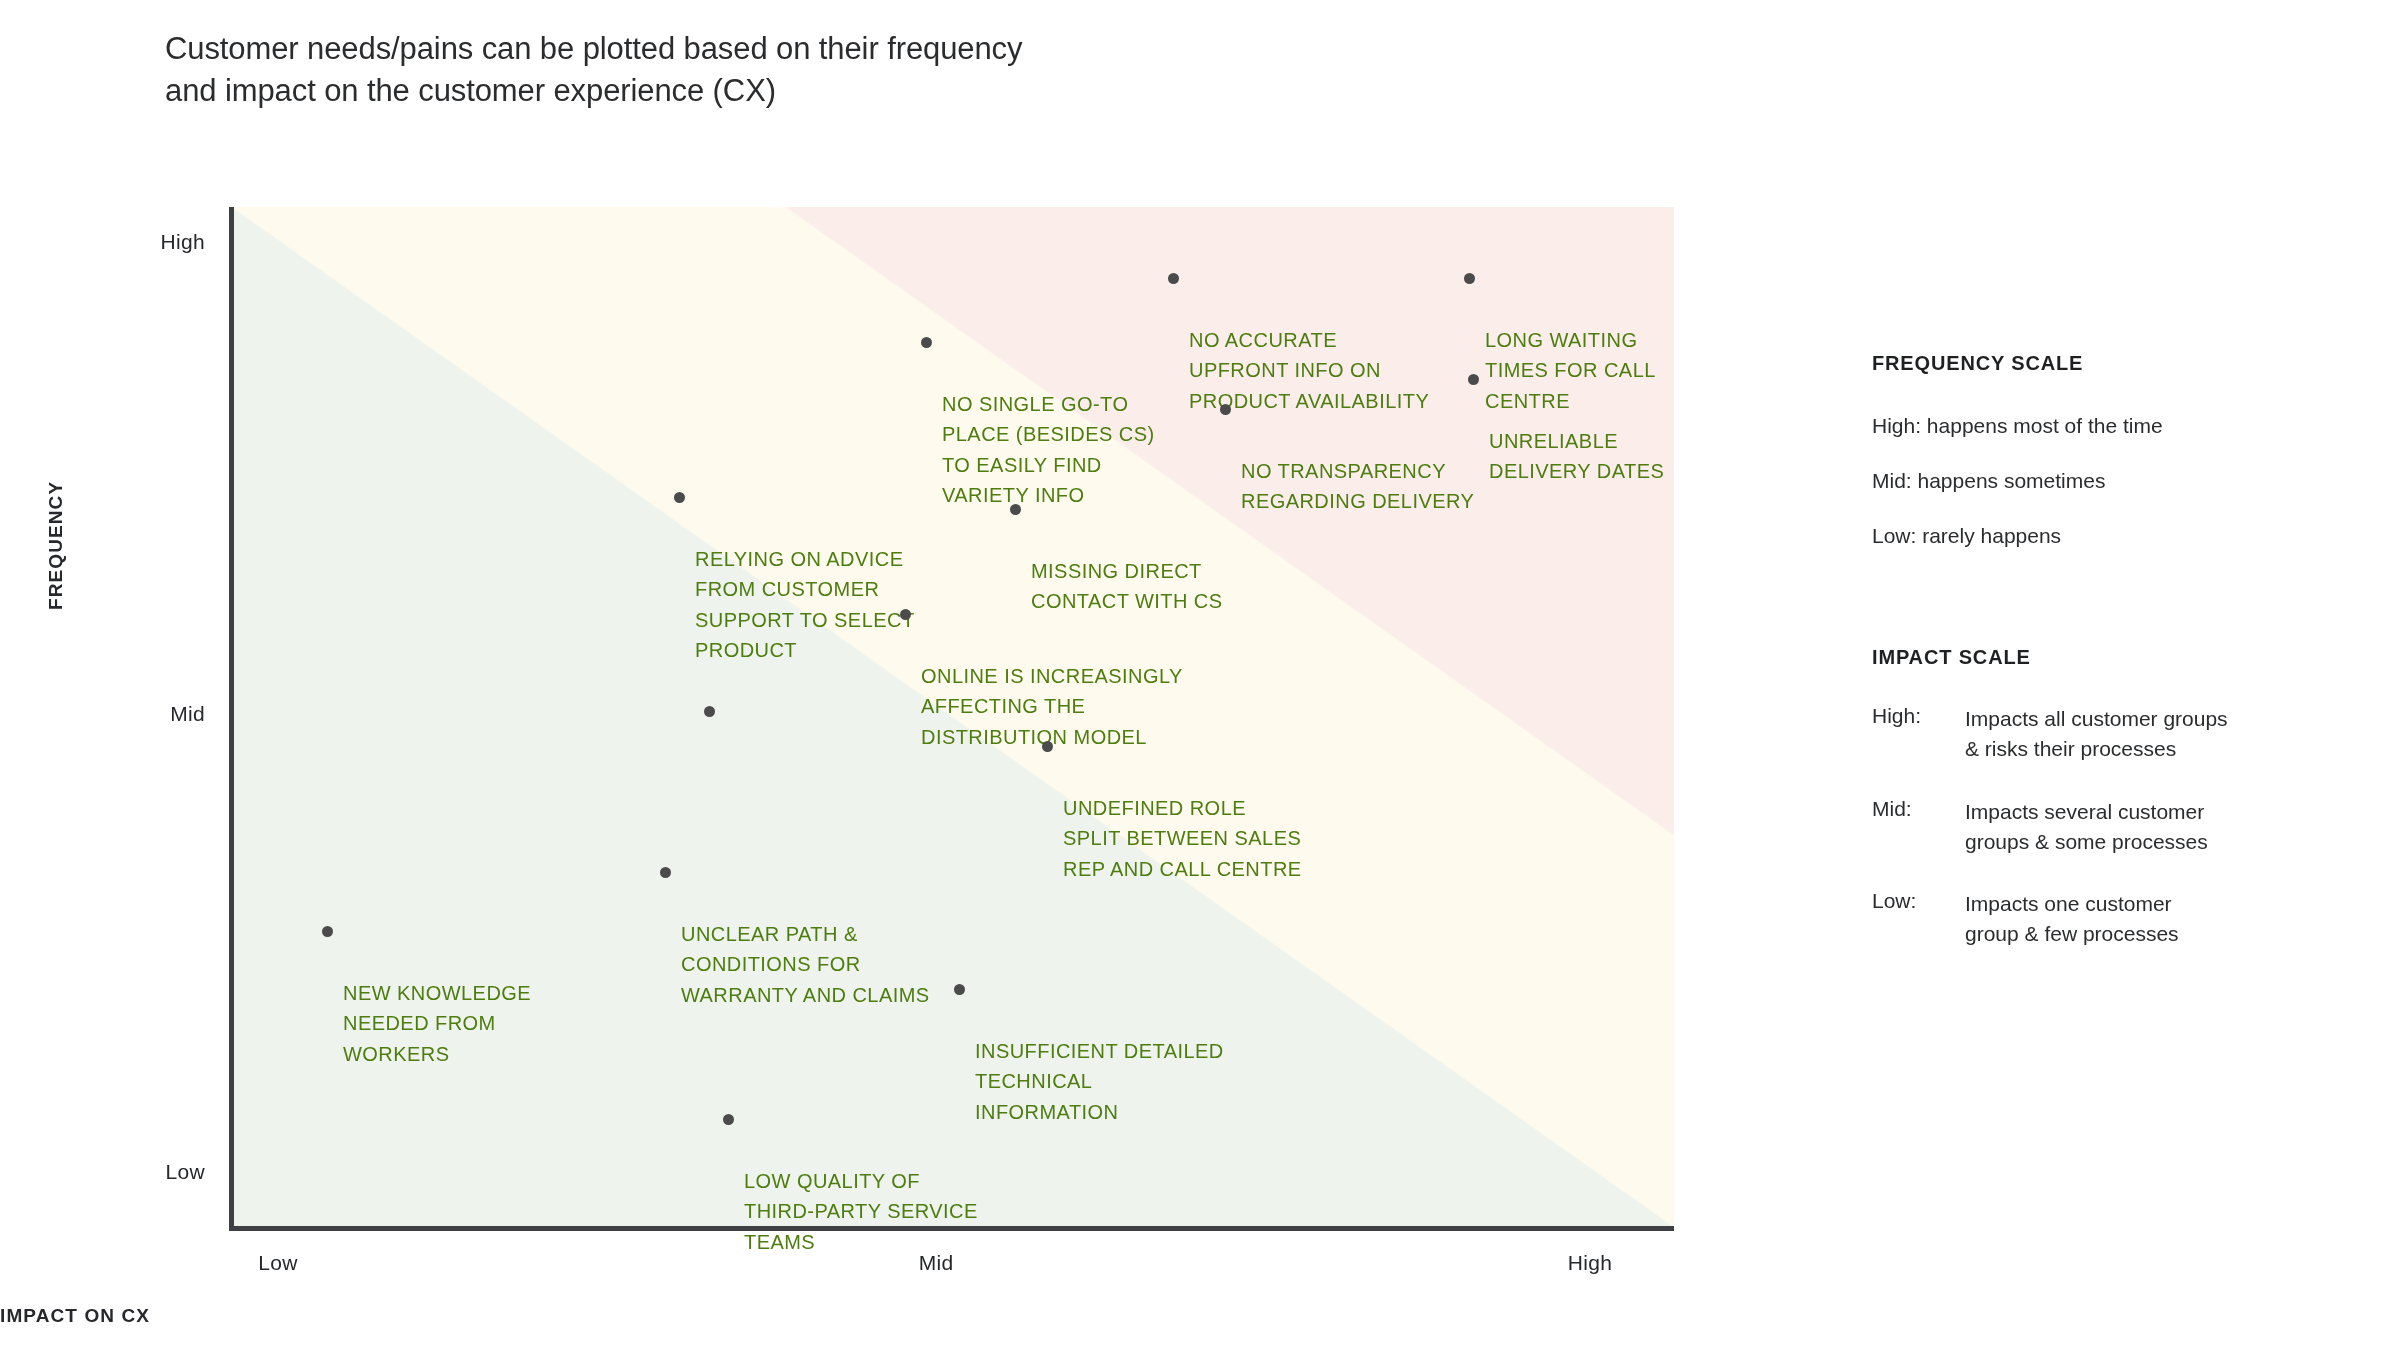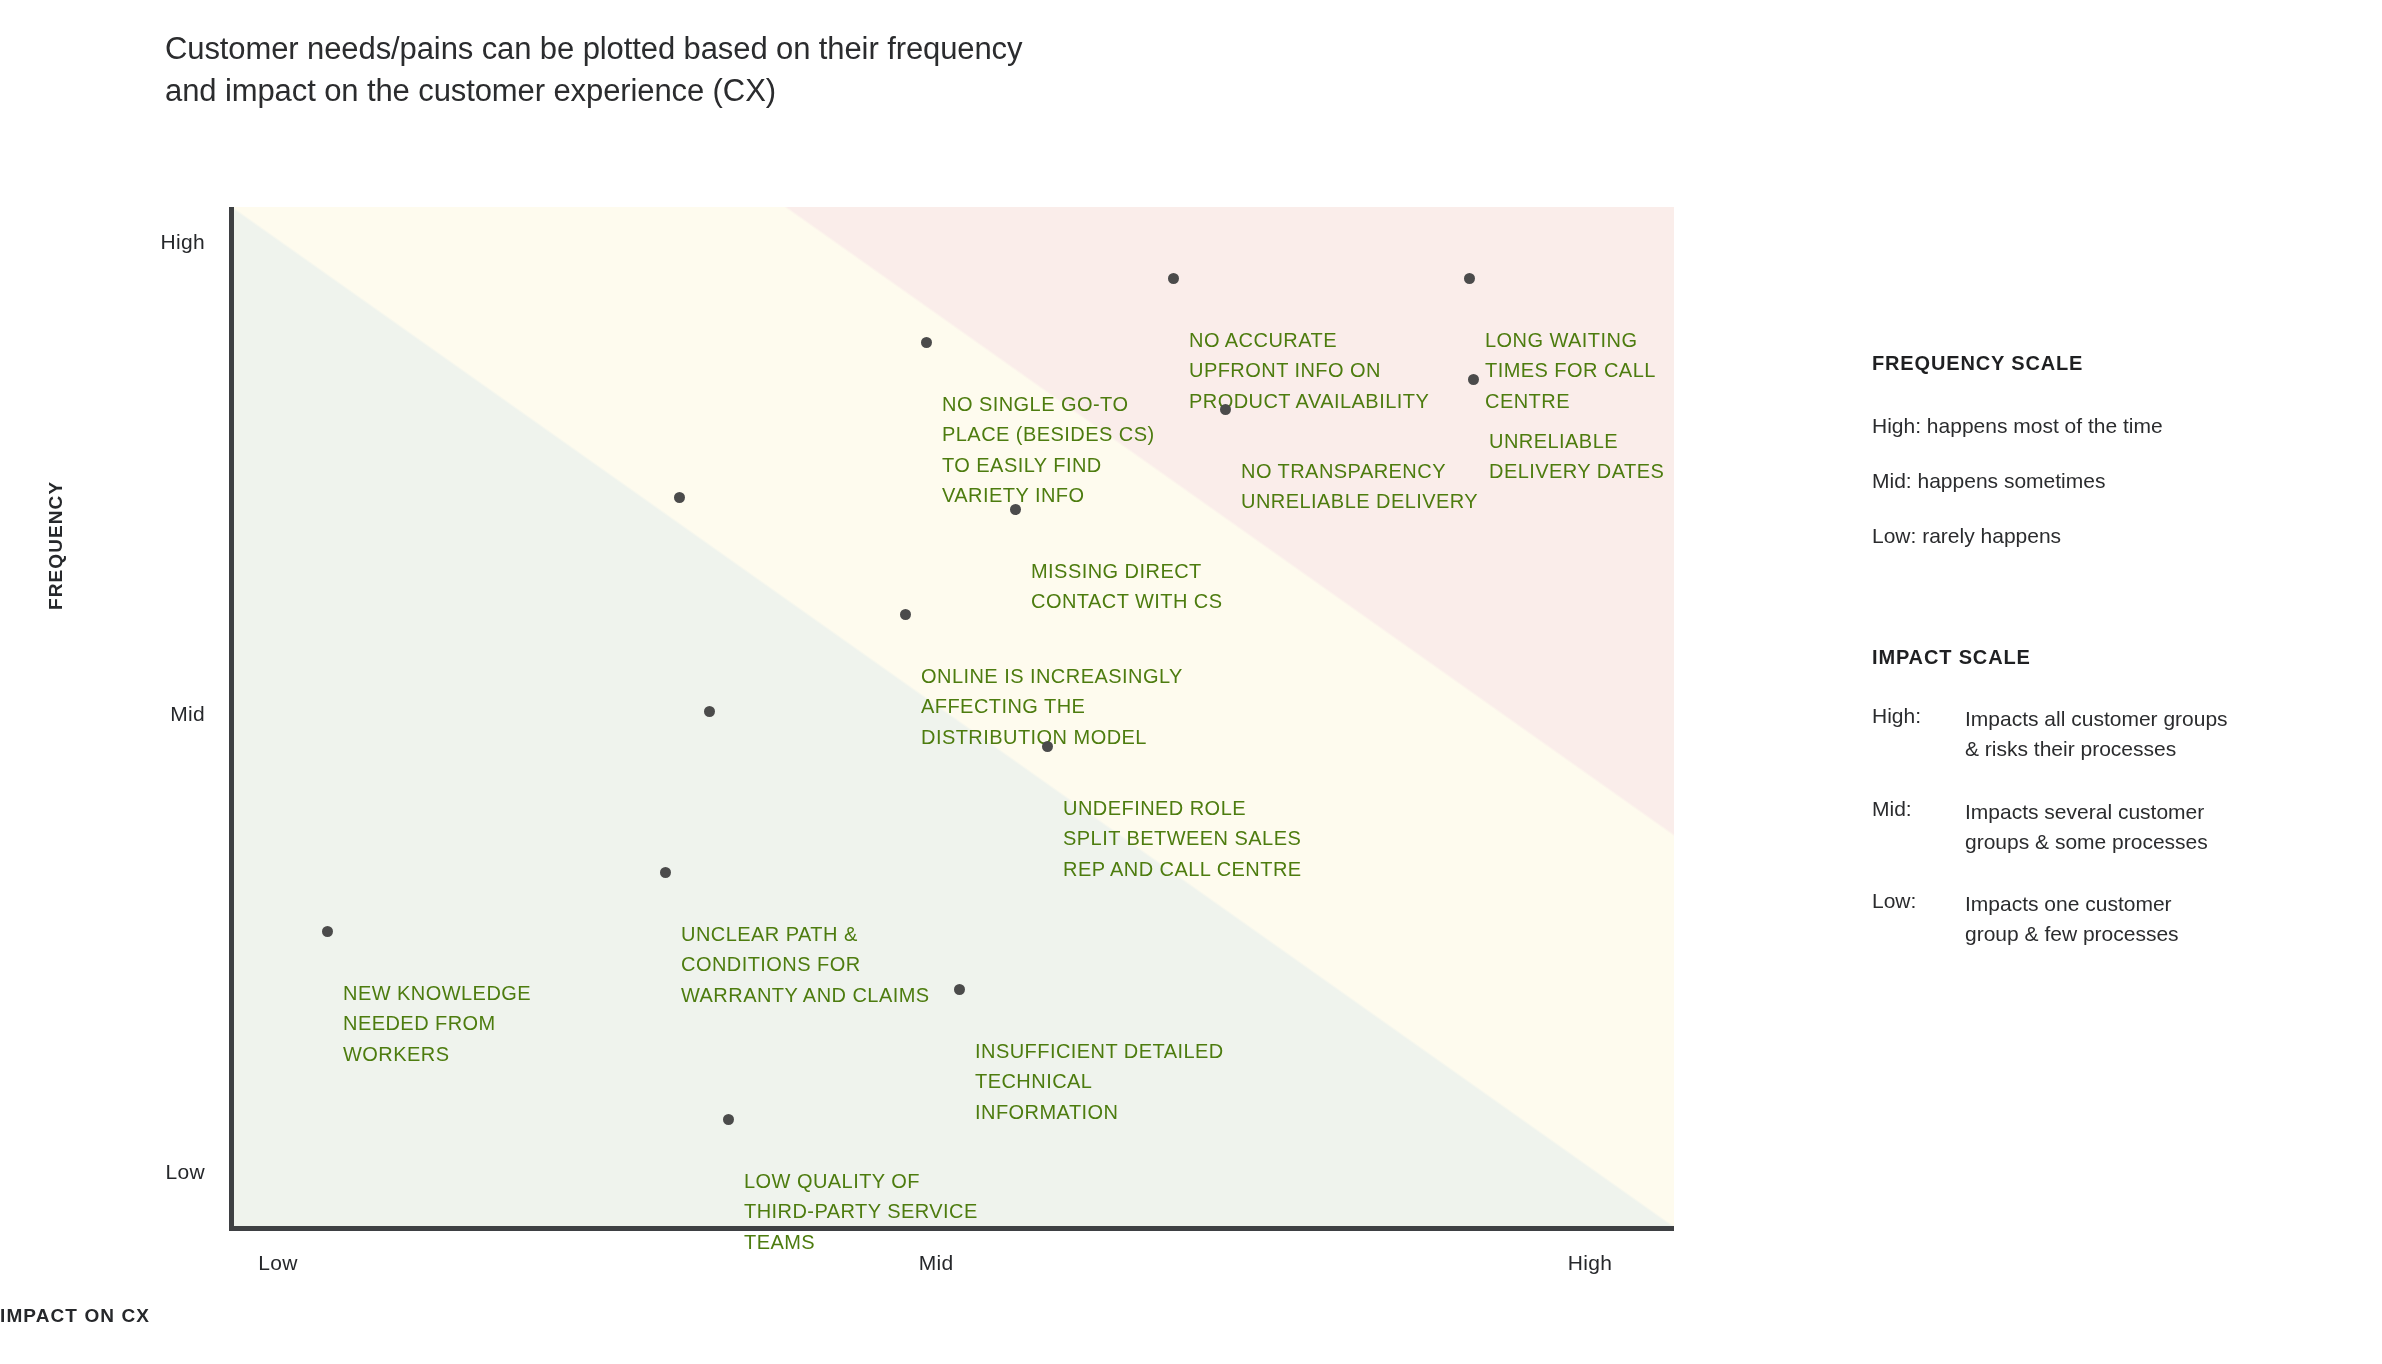--- a/index.html
+++ b/index.html
@@ -181,24 +181,28 @@
 VARIETY INFO</span>
 </div>
 <div class="point" style="left:1489px; top:365px; width:215px;">
   <span class="dot"></span>
   <span>UNRELIABLE
 DELIVERY DATES</span>
 </div>
 <div class="point" style="left:1241px; top:395px; width:250px;">
   <span class="dot"></span>
   <span>NO TRANSPARENCY
-UNRELIABLE DELIVERY</span>
+REGARDING DELIVERY</span>
 </div>
 <div class="point" style="left:695px; top:483px; width:255px;">
   <span class="dot"></span>
+  <span>RELYING ON ADVICE
+FROM CUSTOMER
+SUPPORT TO SELECT
+PRODUCT</span>
 </div>
 <div class="point" style="left:1031px; top:495px; width:230px;">
   <span class="dot"></span>
   <span>MISSING DIRECT
 CONTACT WITH CS</span>
 </div>
 <div class="point" style="left:921px; top:600px; width:290px;">
   <span class="dot"></span>
   <span>ONLINE IS INCREASINGLY
 AFFECTING THE

